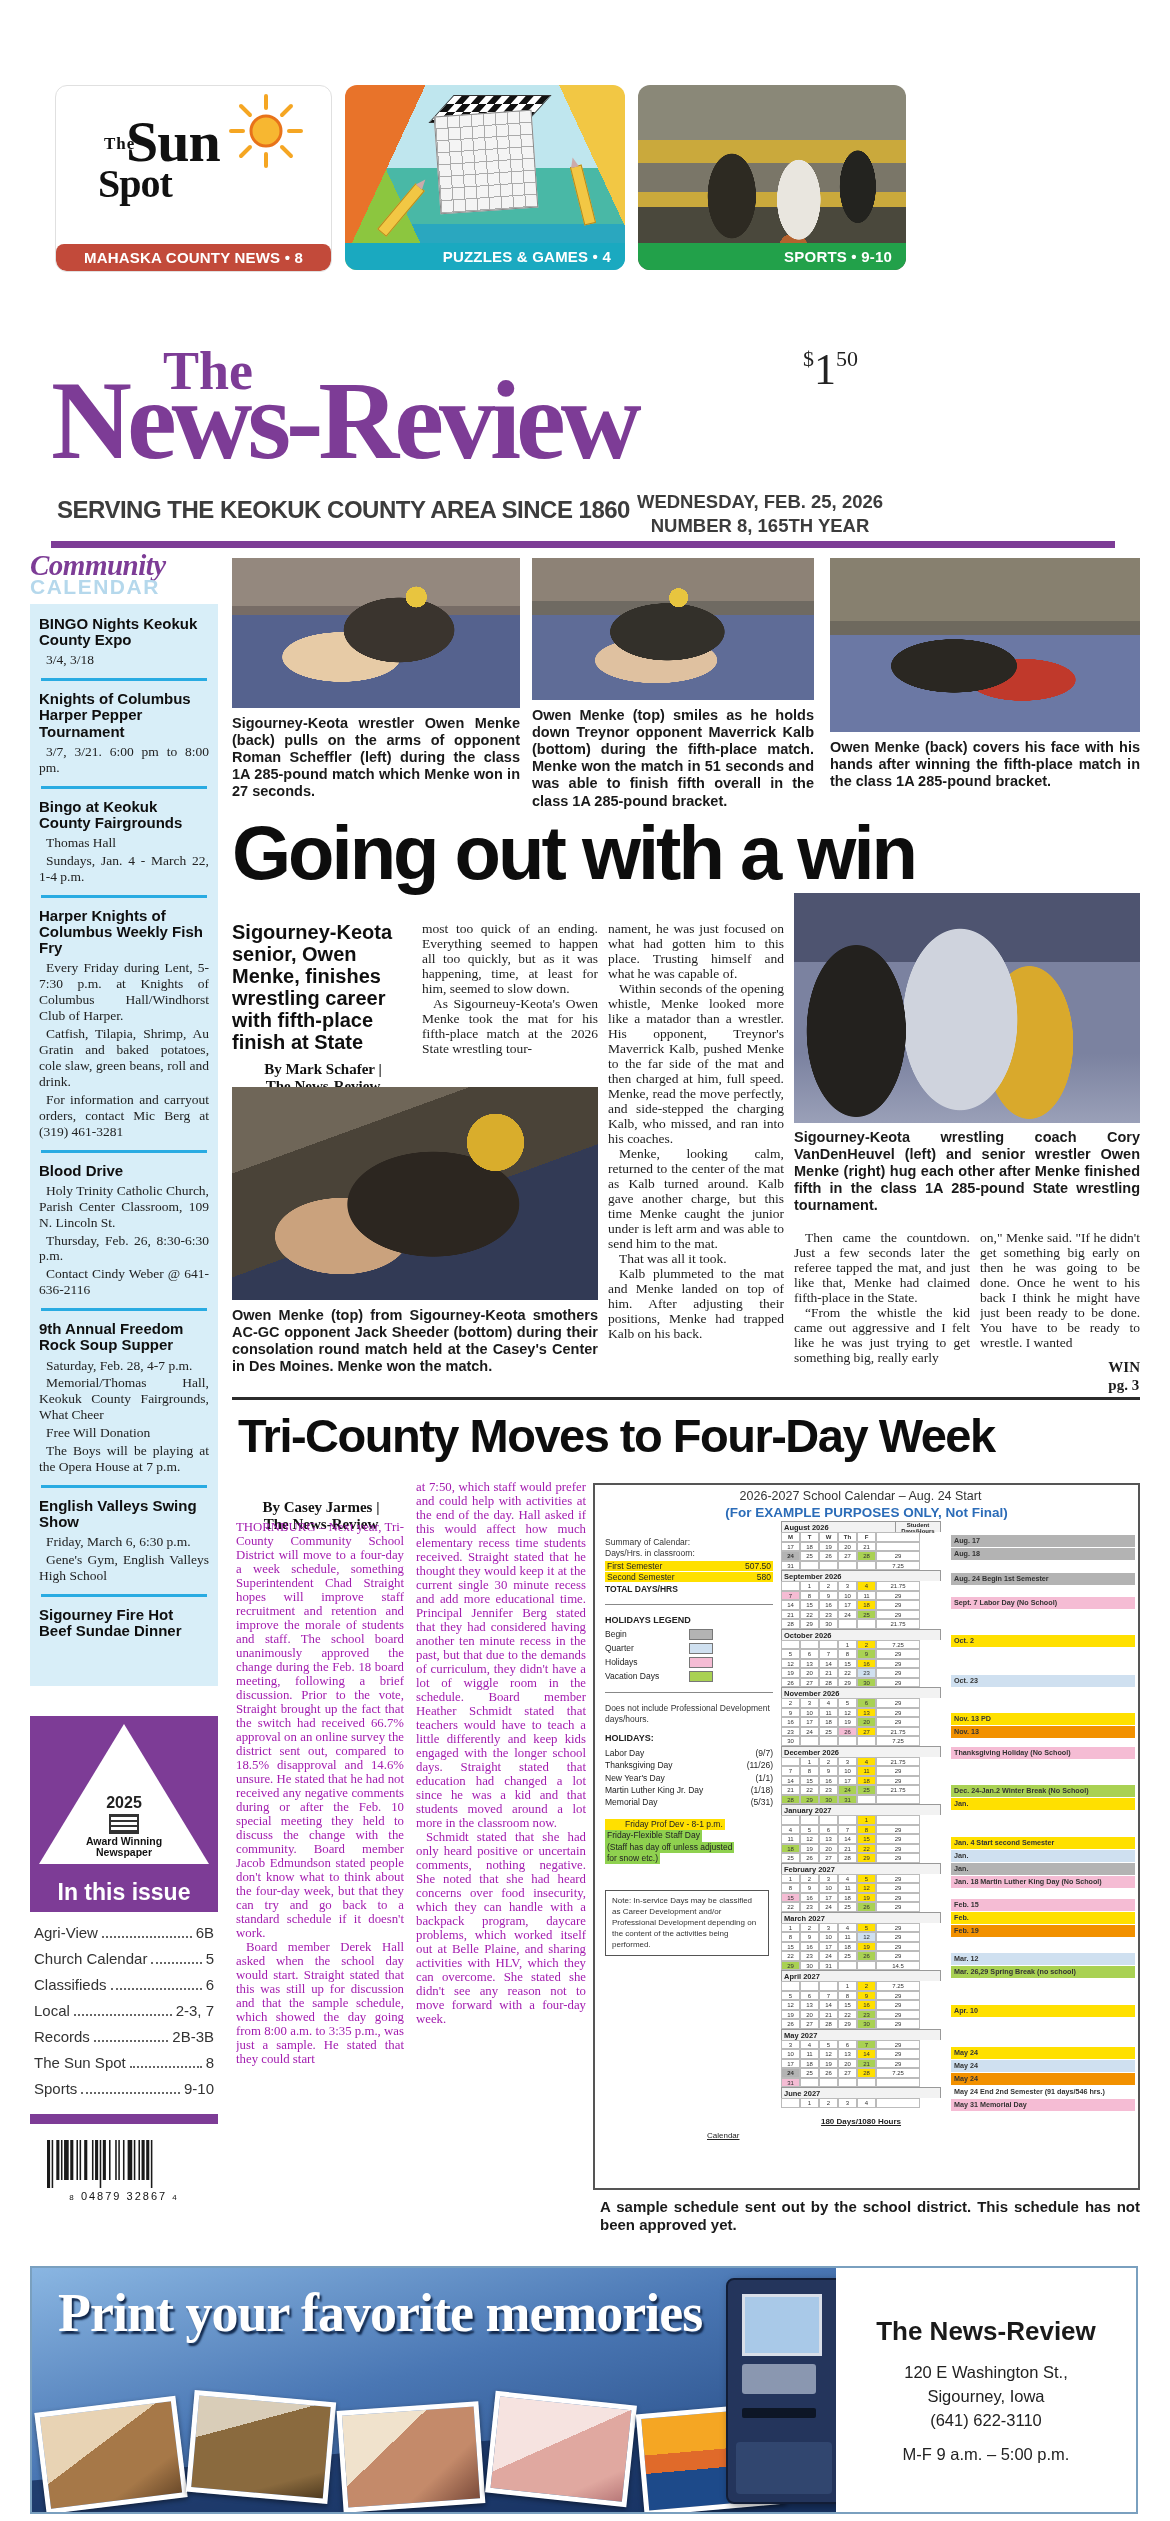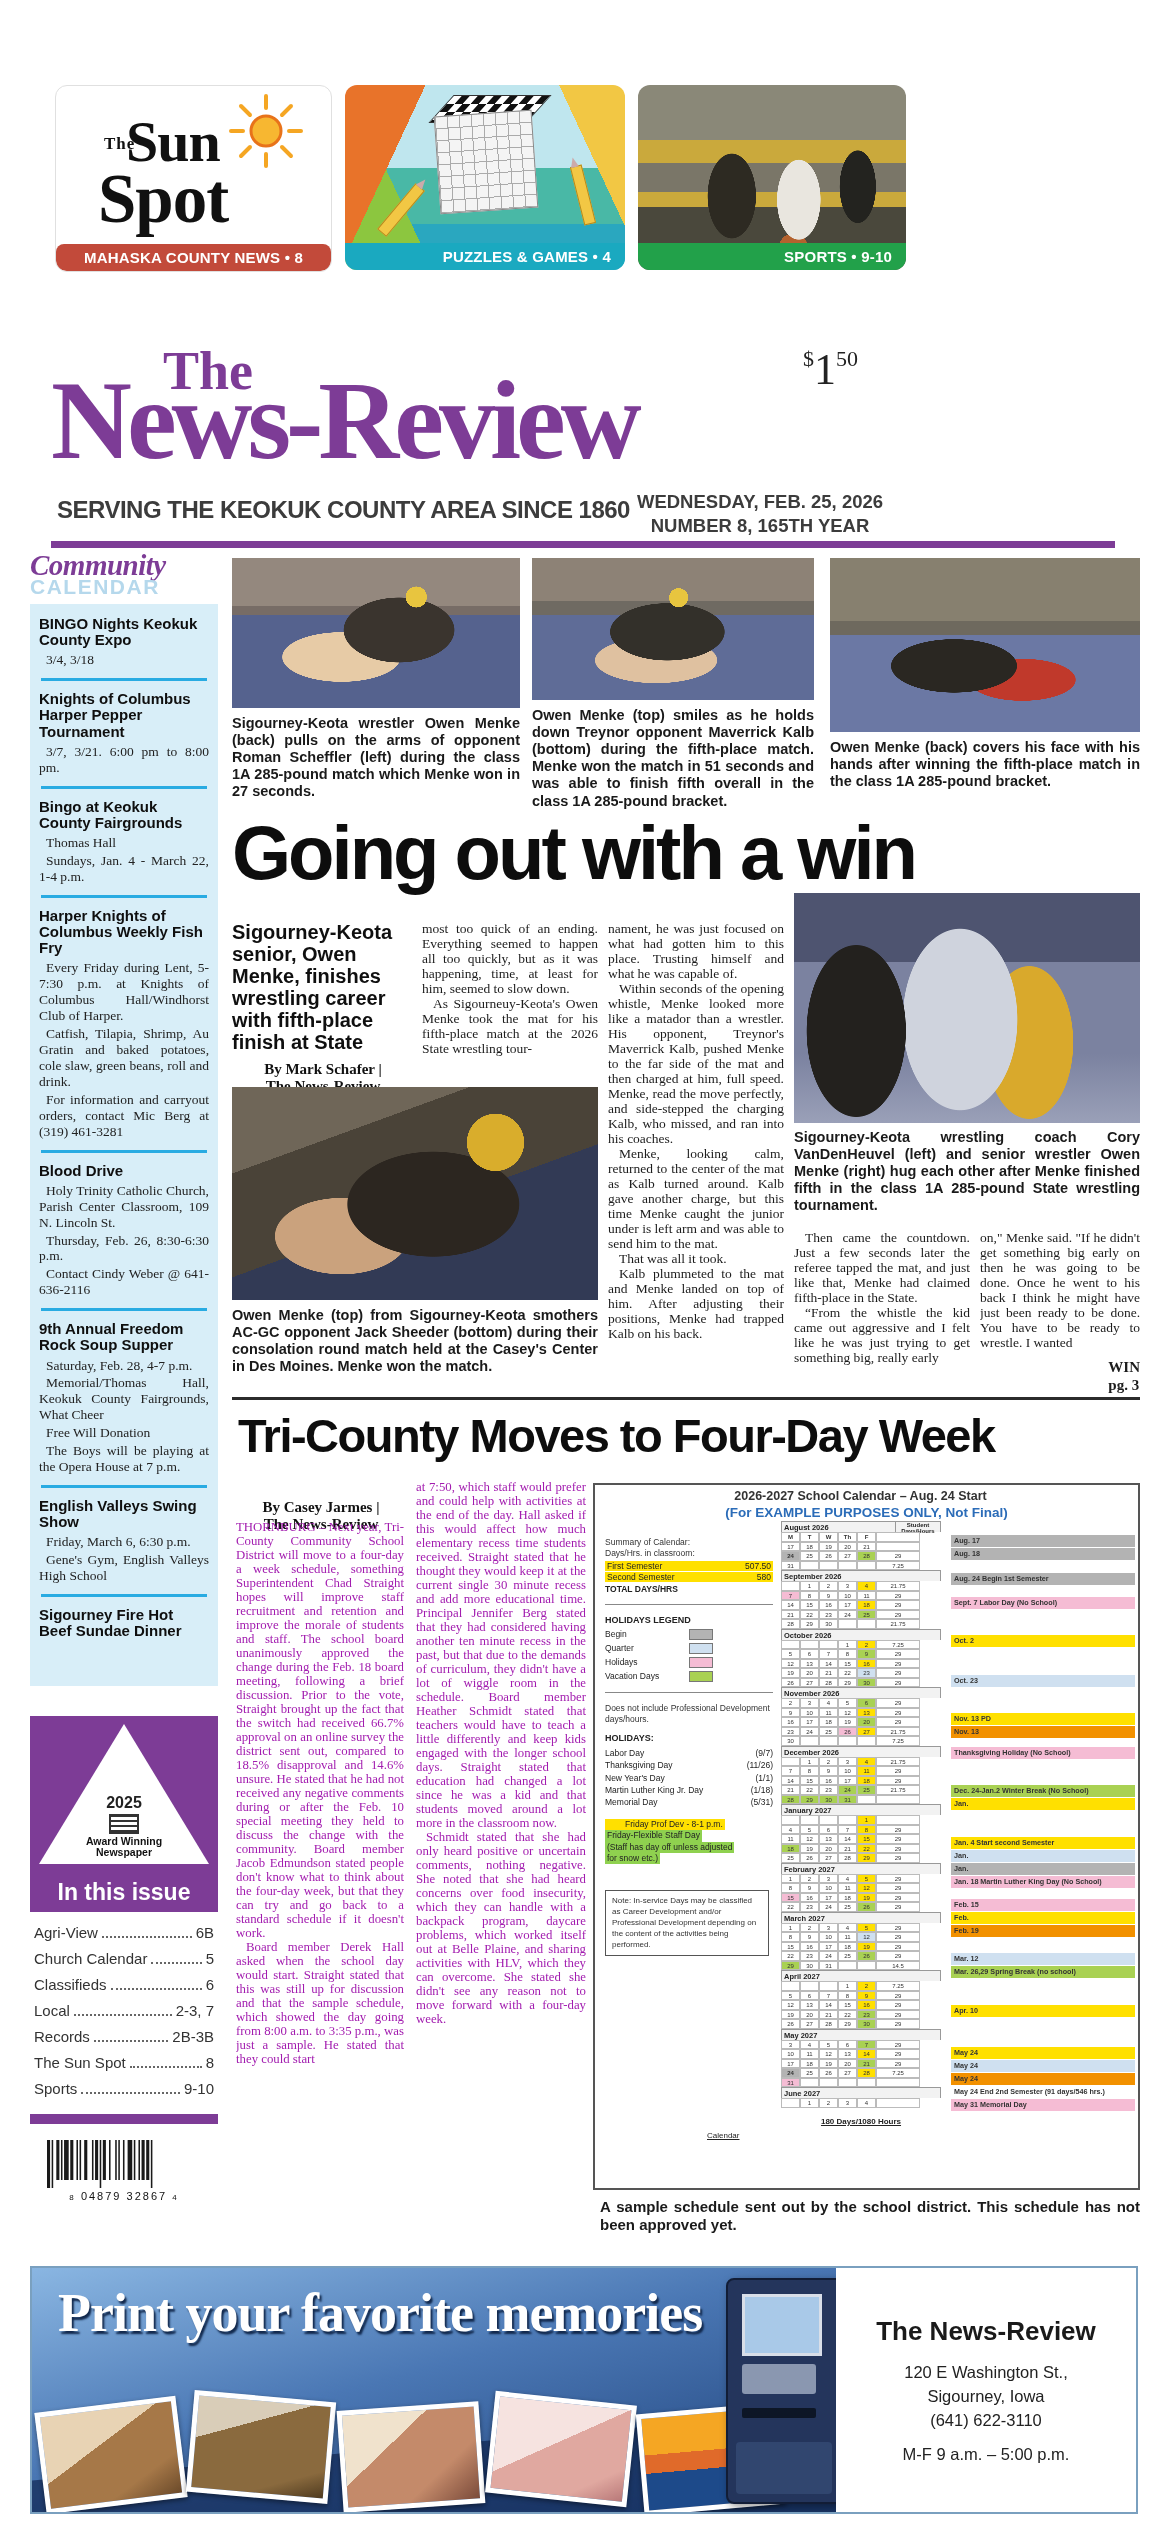--- a/index.html
+++ b/index.html
@@ -7,21 +7,21 @@
         font-family:"Liberation Sans",sans-serif;color:#111;}
   .serif{font-family:"Liberation Serif",serif;}
 
   
   .promo{position:absolute;top:85px;height:185px;border-radius:12px;overflow:hidden;}
   .promo-banner{position:absolute;left:0;right:0;bottom:0;height:27px;color:#fff;
                 font-weight:700;font-size:15px;line-height:27px;text-align:center;letter-spacing:.2px;}
   #promo-sun{left:55px;width:275px;background:#fff;border:1px solid #e0e0e0;}
   .sun-the{position:absolute;top:48px;left:48px;font-size:17px;font-weight:700;letter-spacing:1px;}
   .sun-word1{position:absolute;top:22px;left:70px;font-size:58px;font-weight:700;letter-spacing:-1px;}
-  .sun-word2{position:absolute;top:74px;left:42px;font-size:69px;font-weight:700;letter-spacing:-1px;}
+  .sun-word2{position:absolute;top:74px;left:42px;font-size:40px;font-weight:700;letter-spacing:-1px;}
   .sun-icon{position:absolute;top:8px;right:28px;}
   .banner-red{background:#c24a3a;border-radius:8px 8px 10px 10px;}
   #promo-puzzles{left:345px;width:280px;
      background:
        linear-gradient(115deg,#e8732a 0 22%,transparent 22%),
        linear-gradient(245deg,#f2c744 0 18%,transparent 18%),
        linear-gradient(65deg,#8cc63f 0 24%,transparent 24%),
        linear-gradient(180deg,#bfe6ee 0 45%,#49b8a6 45% 75%,#2aa7bf 75% 100%);}
   .cube{position:absolute;left:92px;top:28px;width:96px;height:96px;background:#f4f4f4;border:1px solid #888;
         transform:rotate(-4deg);
@@ -150,21 +150,21 @@
   .tcol p{margin:0;text-indent:10px;}
   .tcol p.noind{text-indent:0;}
   .tcol1{left:4px;top:112px;width:168px;height:652px;}
   .tcol2{left:184px;top:72px;width:170px;height:700px;}
   .tc-caption{position:absolute;left:368px;top:790px;width:540px;font-weight:700;font-size:15px;
               line-height:1.2;color:#1a1a1a;text-align:justify;}
 
   
   .calbox{position:absolute;left:361px;top:75px;width:547px;height:707px;background:#fff;
           border:2px solid #555;box-sizing:border-box;font-size:8px;color:#222;}
-  .cal-title1{position:absolute;left:0;right:12px;top:4px;text-align:center;font-weight:700;font-size:12.5px;color:#333;}
+  .cal-title1{position:absolute;left:0;right:12px;top:4px;text-align:center;font-weight:400;font-size:12.5px;color:#333;}
   .cal-title2{position:absolute;left:0;right:0;top:20px;text-align:center;font-weight:700;font-size:13.5px;color:#2b6cb8;}
   .cal-left{position:absolute;left:10px;top:52px;width:168px;}
   .cal-sum{font-size:8.5px;line-height:1.35;color:#333;}
   .cal-semrow{display:flex;justify-content:space-between;background:#ffe000;font-size:8.5px;
               padding:0 2px;margin-top:1px;}
   .cal-total{font-weight:700;font-size:8.5px;margin-top:2px;}
   .cal-hr{border-top:1px solid #888;margin:10px 0;}
   .cal-ltitle{font-weight:700;font-size:9px;margin-bottom:4px;}
   .leg-row{display:flex;align-items:center;margin:3px 0;font-size:8.5px;}
   .leg-swatch{width:22px;height:9px;border:1px solid #777;margin-left:auto;margin-right:60px;}

